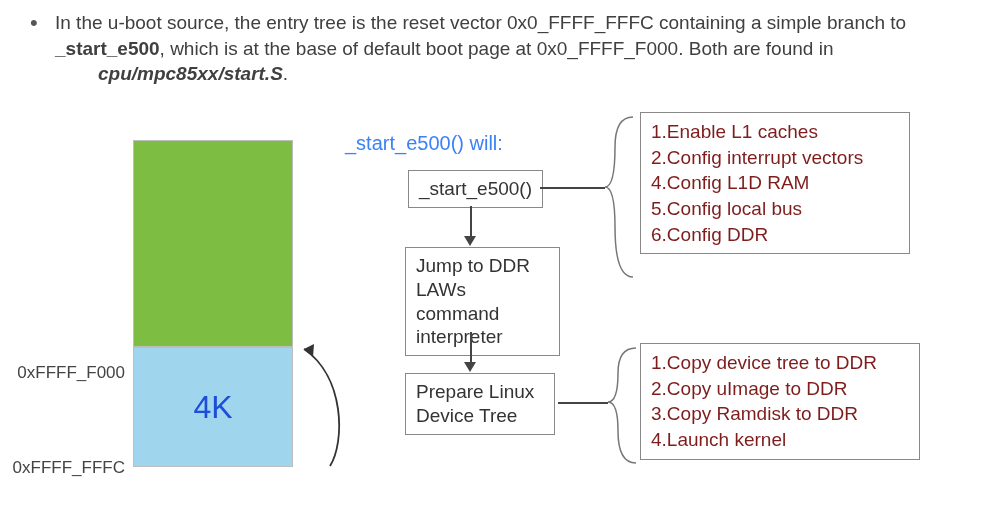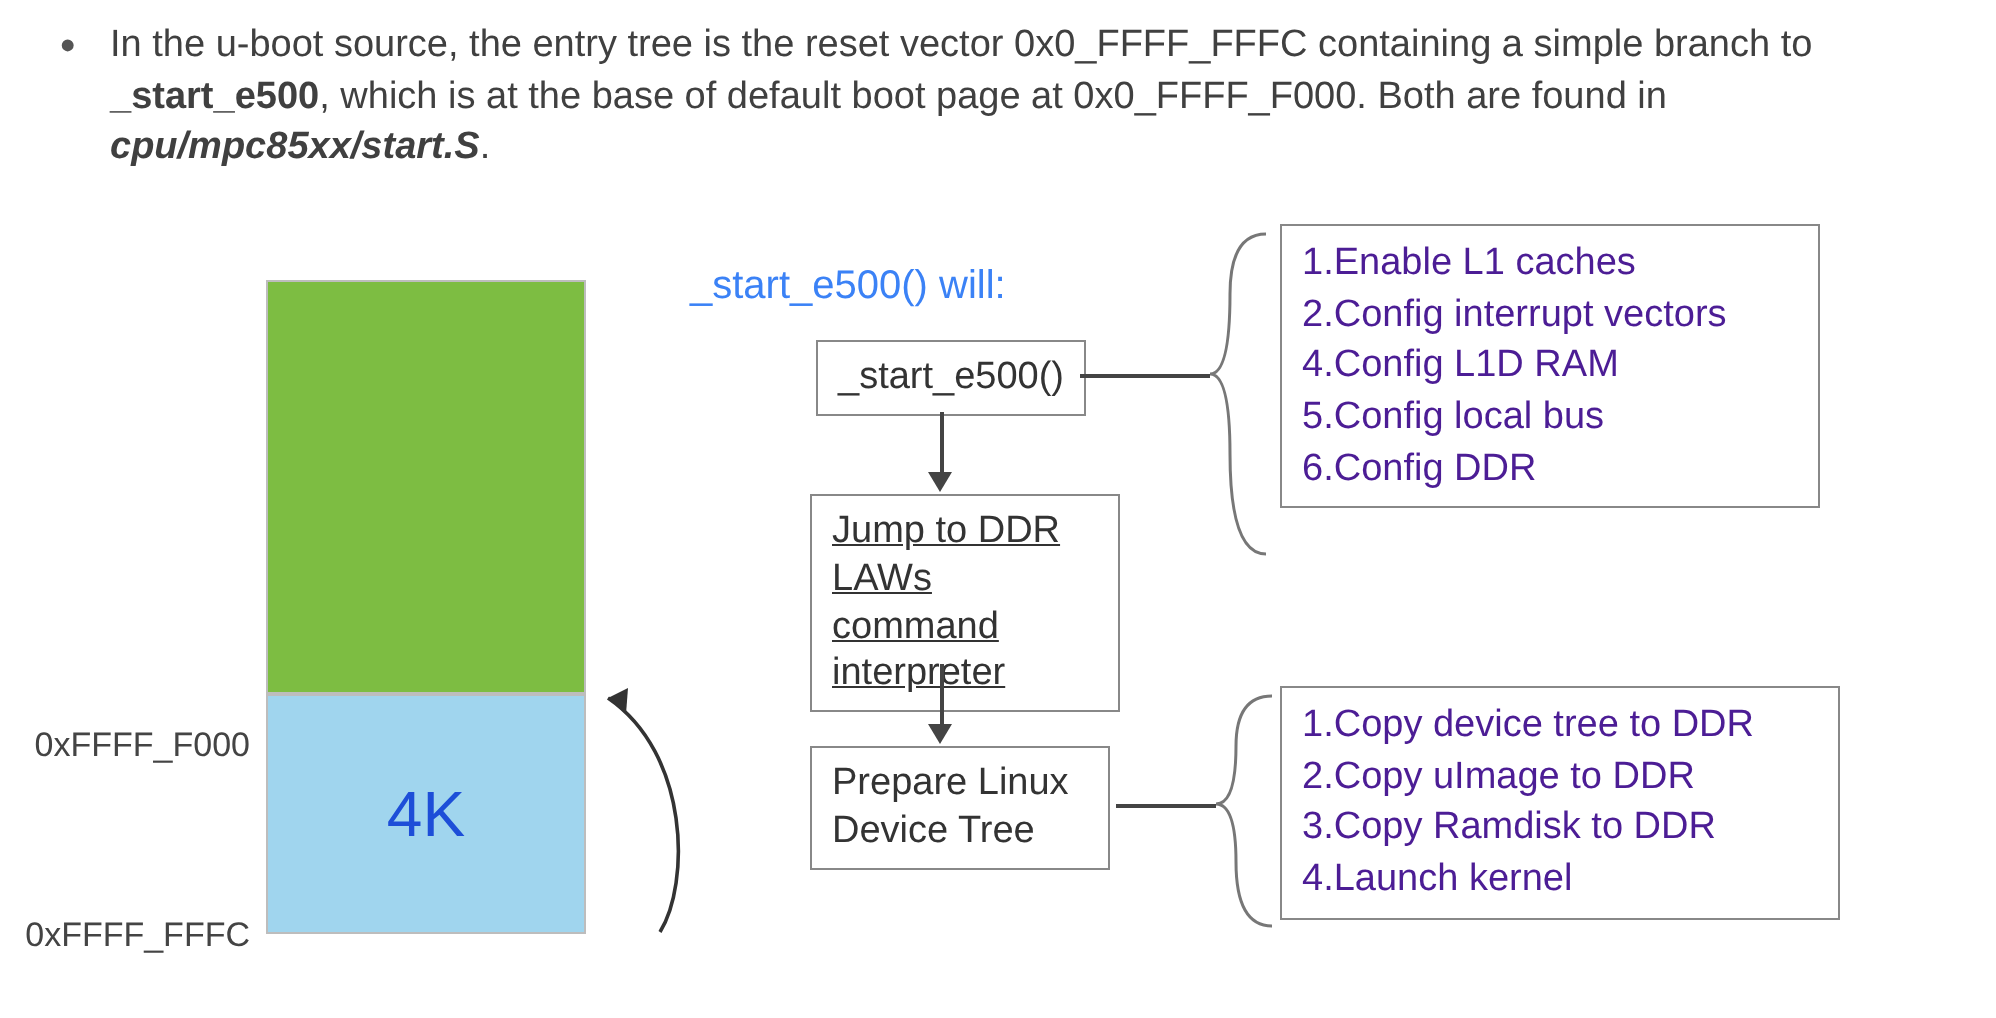--- a/index.html
+++ b/index.html
@@ -15,21 +15,21 @@
   .canvas {
     position: relative;
     width: 998px;
     height: 509px;
   }
   .abs { position: absolute; box-sizing: border-box; }
 
   .bullet-text {
     line-height: 1.35;
   }
-  .em { font-style: italic; font-weight: bold; }
+  .em { font-style: italic; font-weight: bold; margin-left: 43px; }
   .b { font-weight: bold; }
 
   
   .mem-top {
     background: #7dbd42;
     border: 1px solid #bdbdbd;
   }
   .mem-4k {
     background: #a0d5ee;
     border: 1px solid #bdbdbd;
@@ -53,21 +53,21 @@
     font-size: 19px;
     color: #333;
     line-height: 1.25;
   }
 
   .listbox {
     border: 1px solid #888;
     background: #fff;
     padding: 6px 10px;
     font-size: 19px;
-    color: #4c1d95;
+    color: #7f1d1d;
     line-height: 1.35;
   }
 
   .label {
     font-size: 20px;
     color: #3b82f6;
   }
 
   
   .vline {
@@ -110,21 +110,21 @@
 
   <div class="abs label" style="left:345px; top:132px;">_start_e500() will:</div>
 
   <div class="abs node" style="left:408px; top:170px;">
     <span>_start_e500()</span>
   </div>
 
   <div class="abs vline" style="left:470px; top:206px; width:2px; height:30px;"></div>
   <div class="abs arrow-down" style="left:464px; top:236px;"></div>
 
-  <div class="abs node" style="left:405px; top:247px; width:155px;text-decoration:underline;">
+  <div class="abs node" style="left:405px; top:247px; width:155px;">
     <div>Jump to DDR</div>
     <div>LAWs command</div>
     <div>interpreter</div>
   </div>
 
   <div class="abs vline" style="left:470px; top:332px; width:2px; height:30px;"></div>
   <div class="abs arrow-down" style="left:464px; top:362px;"></div>
 
   <div class="abs node" style="left:405px; top:373px; width:150px;">
     <div>Prepare Linux</div>

